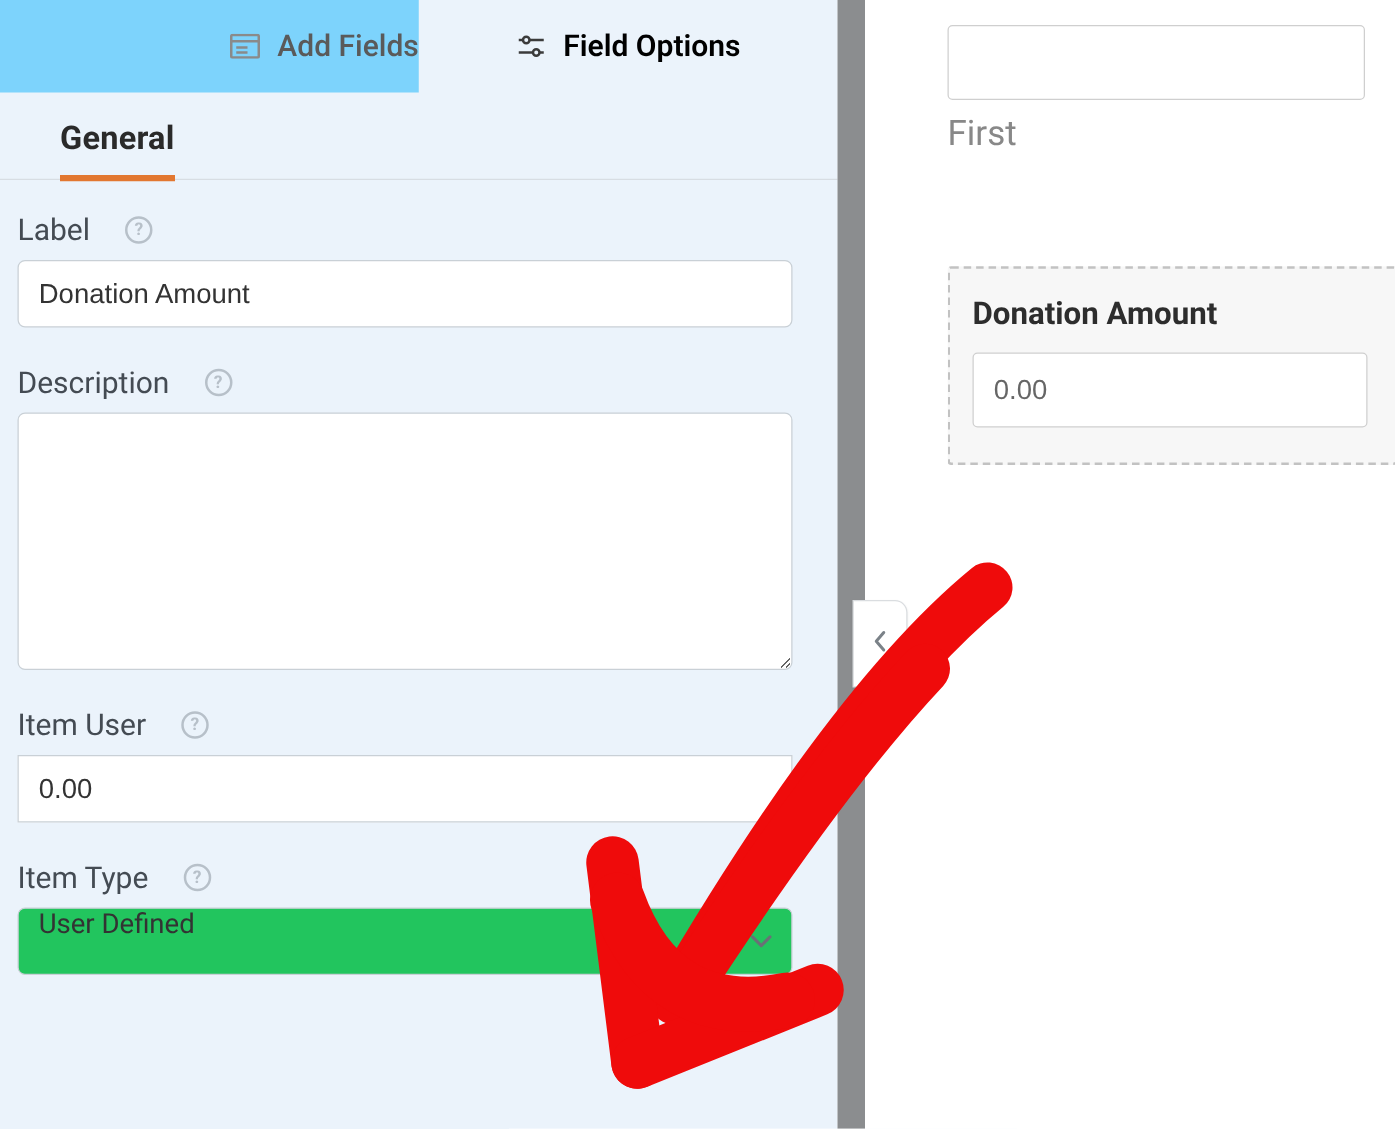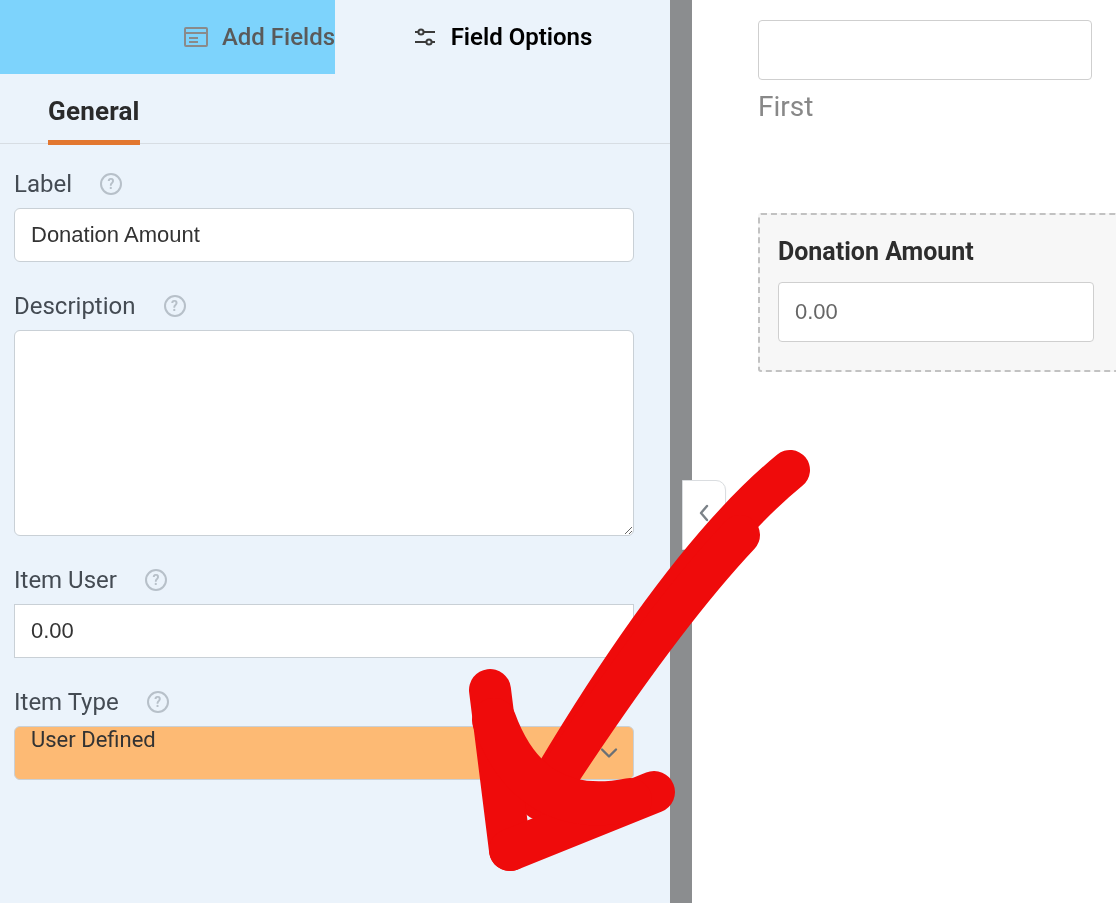--- a/index.html
+++ b/index.html
@@ -22,21 +22,21 @@
   .field-meta .id { color: #8a8f94; font-weight: 500; }
 
   .form-body { padding: 26px 14px 0 14px; display: flex; flex-direction: column; gap: 30px; }
   .form-row { display: flex; flex-direction: column; gap: 10px; }
   .row-label { display: flex; align-items: center; gap: 28px; font-size: 24px; color: #444b53; }
   .help-circle { width: 22px; height: 22px; border: 2px solid #b7c0c9; border-radius: 50%; display: inline-flex; align-items: center; justify-content: center; font-size: 14px; color: #b7c0c9; font-weight: 700; cursor: pointer; }
   .text-input { height: 54px; border: 1px solid #c9d0d6; border-radius: 6px; background: #fff; font-size: 22px; padding: 0 16px; color: #333; width: 620px; }
   .textarea-input { height: 206px; border: 1px solid #c9d0d6; border-radius: 6px; background: #fff; font-size: 22px; padding: 12px 16px; resize: both; width: 620px; font-family: inherit; }
   .price-input { height: 54px; border: 1px solid #c9d0d6; background: #fff; font-size: 22px; padding: 0 16px; color: #333; width: 620px; }
   .select-wrap { position: relative; width: 620px; }
-  .select-input { width: 100%; height: 54px; border: 1px solid #c9d0d6; border-radius: 6px; background: #fdba74; font-size: 22px; padding: 0 44px 0 16px; color: #333; appearance: none; -webkit-appearance: none; cursor: pointer; }
+  .select-input { width: 100%; height: 54px; border: 1px solid #c9d0d6; border-radius: 6px; background: #22c55e; font-size: 22px; padding: 0 44px 0 16px; color: #333; appearance: none; -webkit-appearance: none; cursor: pointer; }
   .select-chevron { position: absolute; right: 16px; top: 50%; transform: translateY(-50%); pointer-events: none; color: #6a7076; }
 
   
   .divider { position: relative; width: 22px; height: 100%; background: #8b8d8f; }
   .collapse-handle { position: absolute; left: 12px; top: 480px; width: 44px; height: 70px; background: #fff; border: 1px solid #dadde0; border-radius: 0 10px 10px 0; display: flex; align-items: center; justify-content: center; cursor: pointer; box-shadow: 0 1px 2px rgba(0,0,0,0.06); }
   .collapse-handle svg { color: #7b8288; }
 
   
   .right-panel { flex: 1; height: 100%; background: #fff; padding: 0 0 0 66px; overflow: hidden; }
   .preview-group { margin-top: 0; }

